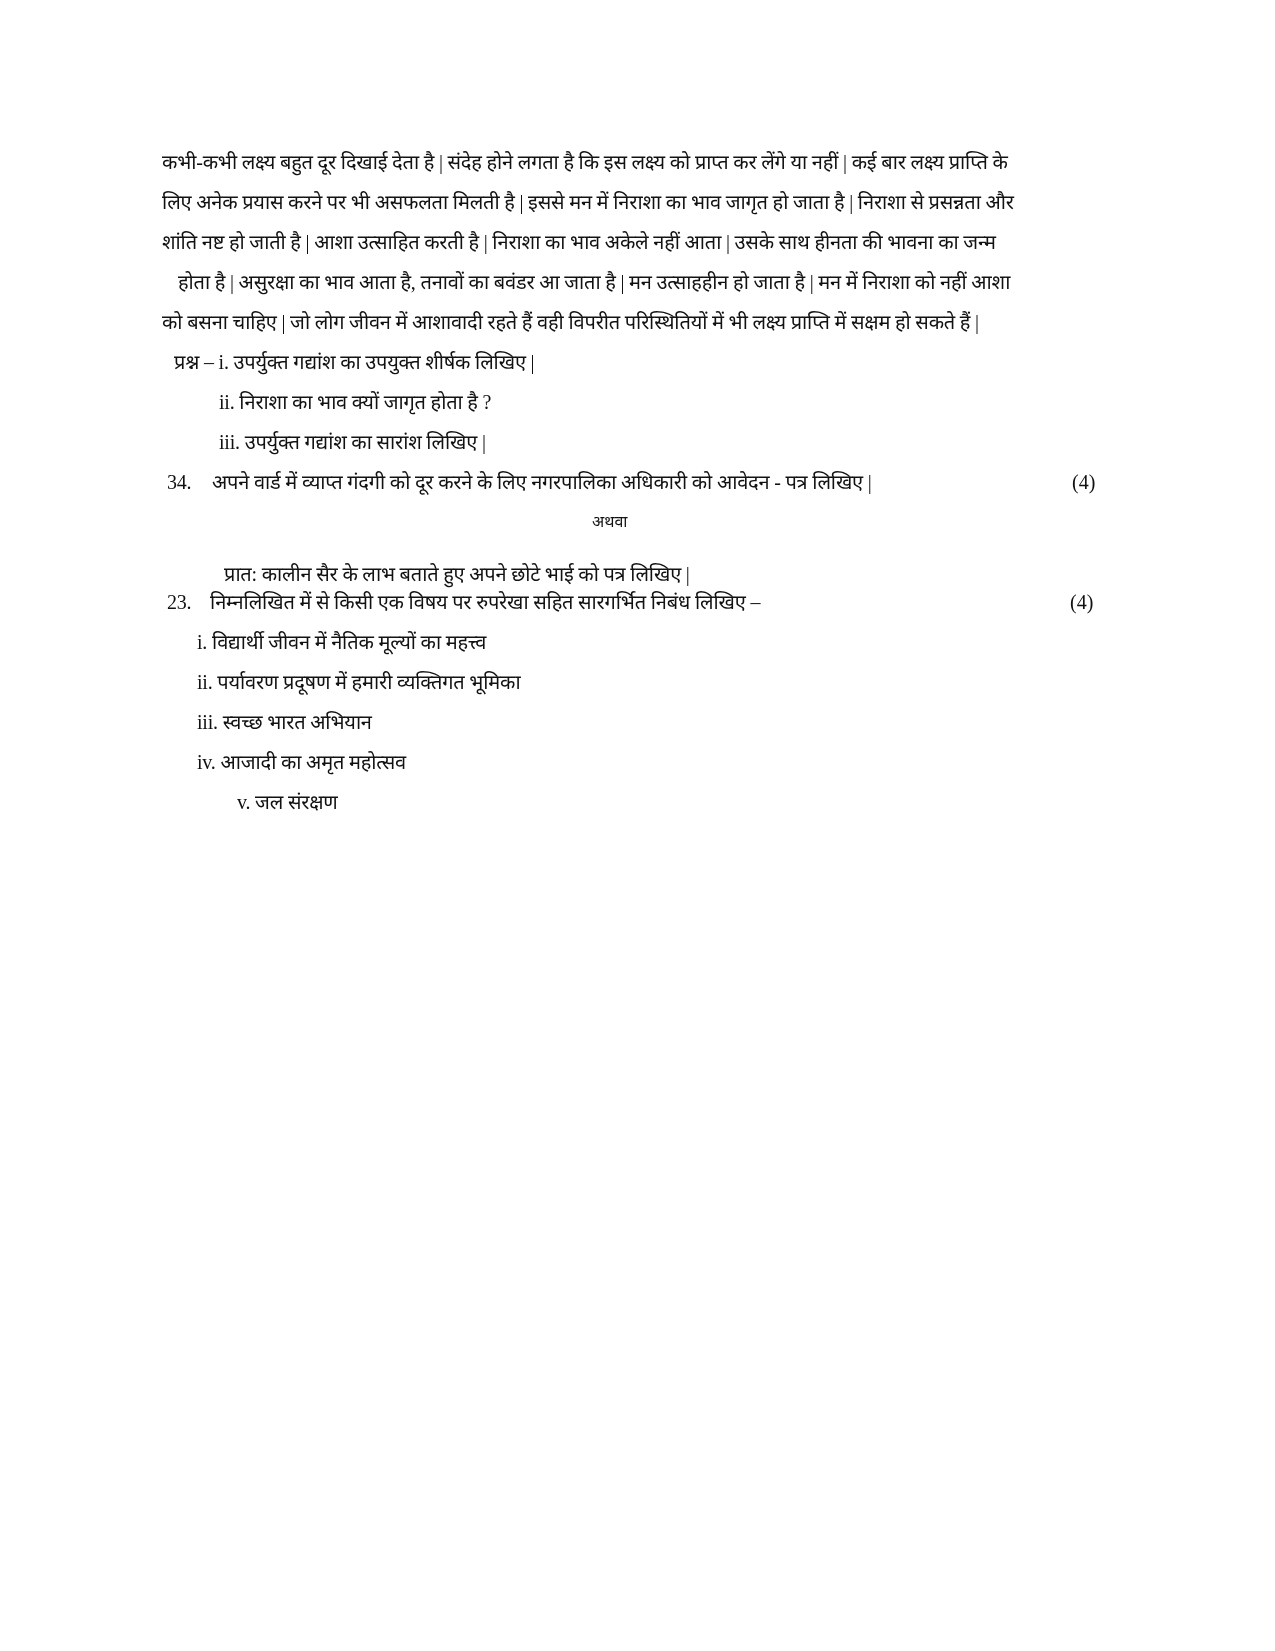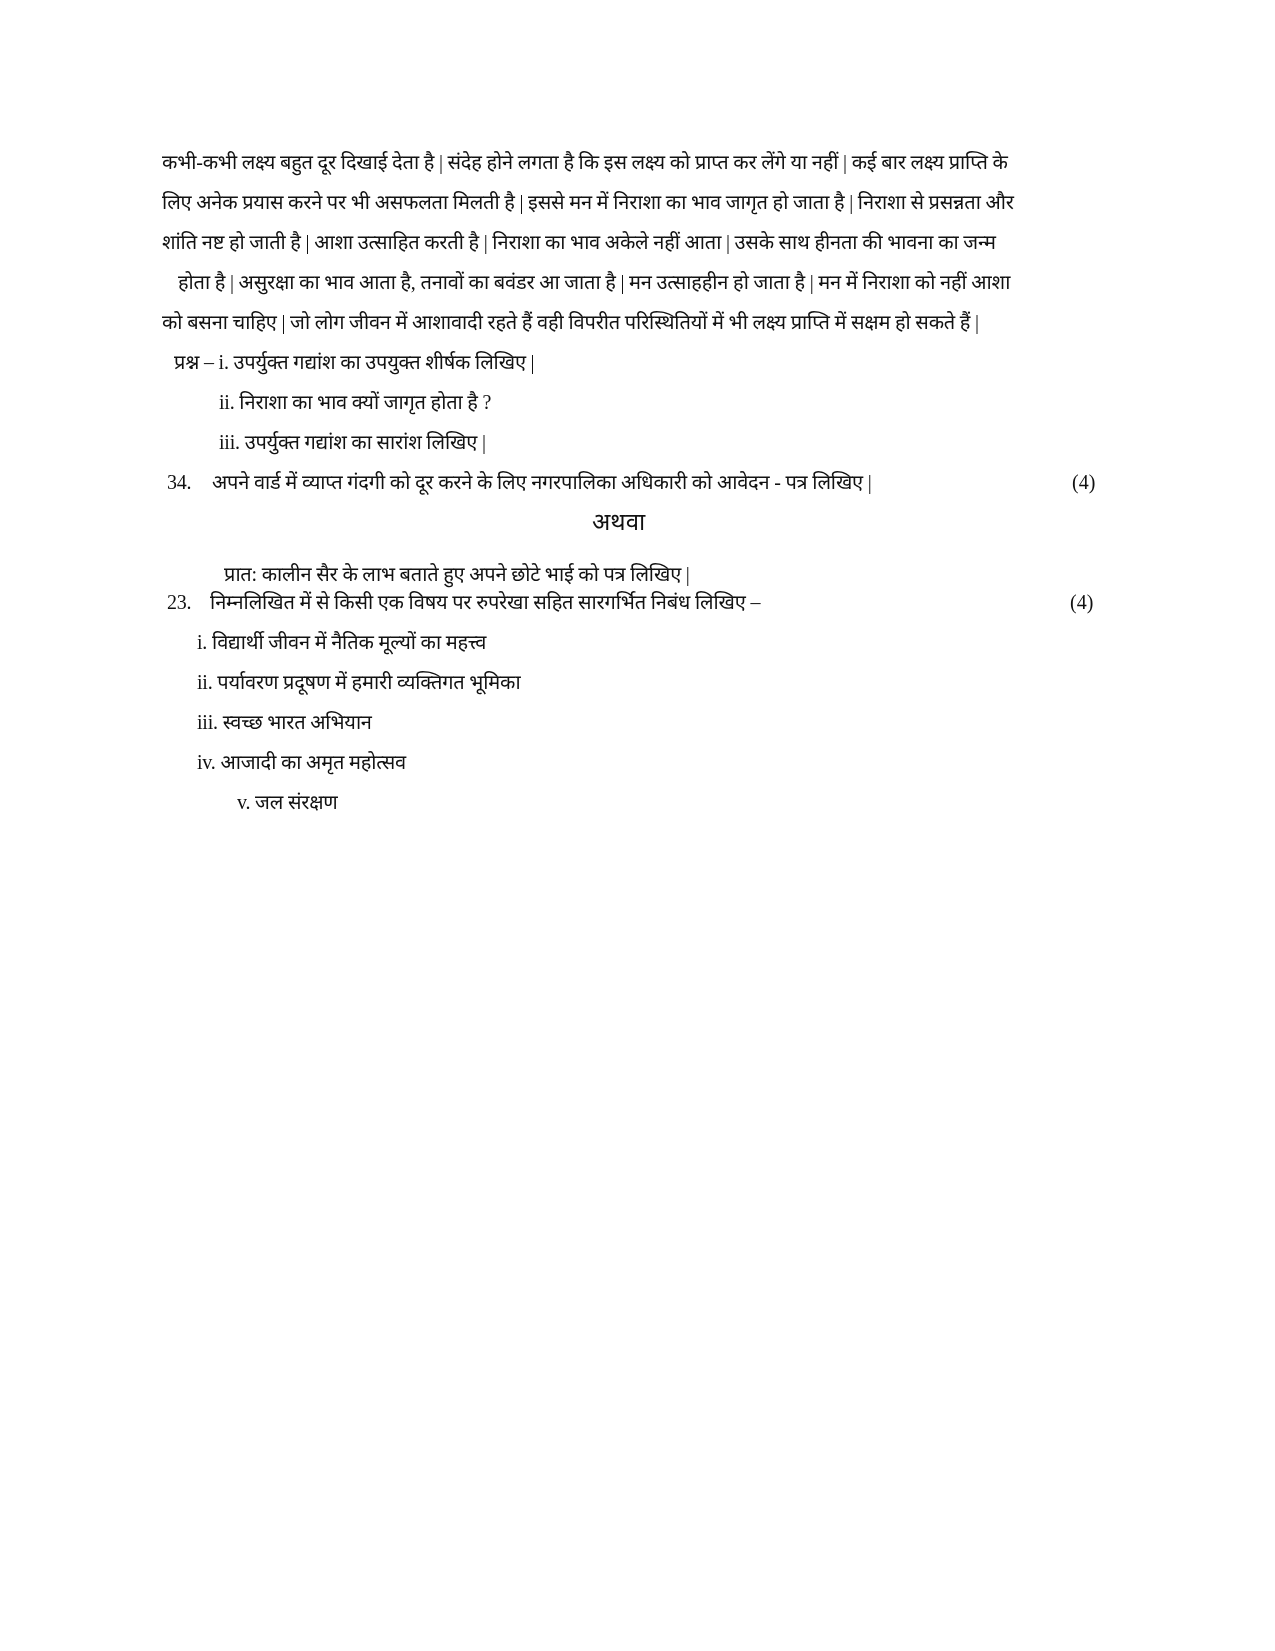--- a/index.html
+++ b/index.html
@@ -9,21 +9,21 @@
     color: #111111;
   }
   .page { position: absolute; left: 12px; top: 0; width: 1275px; height: 1372px; background: #fff; font-family: Liberation Serif, serif; }
   .line {
     position: absolute; white-space: nowrap;
     font-size: 20px; line-height: 28px;
     letter-spacing: -0.2px;
   }
   .para-line { left: 150px; }
   .mark { position: absolute; font-size: 20px; line-height: 28px; white-space: nowrap; }
-  .center { position: absolute; font-size: 24px; line-height: 28px; white-space: nowrap; }
+  .center { position: absolute; font-size: 16px; line-height: 28px; white-space: nowrap; }
 </style>
 </head>
 <body>
 
 <div class="page">
 
   <div>
     <div class="line para-line" style="top:148px;">कभी-कभी लक्ष्य बहुत दूर दिखाई देता है | संदेह होने लगता है कि इस लक्ष्य को प्राप्त कर लेंगे या नहीं | कई बार लक्ष्य प्राप्ति के</div>
     <div class="line para-line" style="top:188px;">लिए अनेक प्रयास करने पर भी असफलता  मिलती है | इससे मन में निराशा का भाव जागृत हो जाता है | निराशा से प्रसन्नता और</div>
     <div class="line para-line" style="top:228px;">शांति नष्ट हो जाती है | आशा उत्साहित करती है | निराशा का भाव अकेले नहीं आता | उसके साथ हीनता की भावना का जन्म</div>

